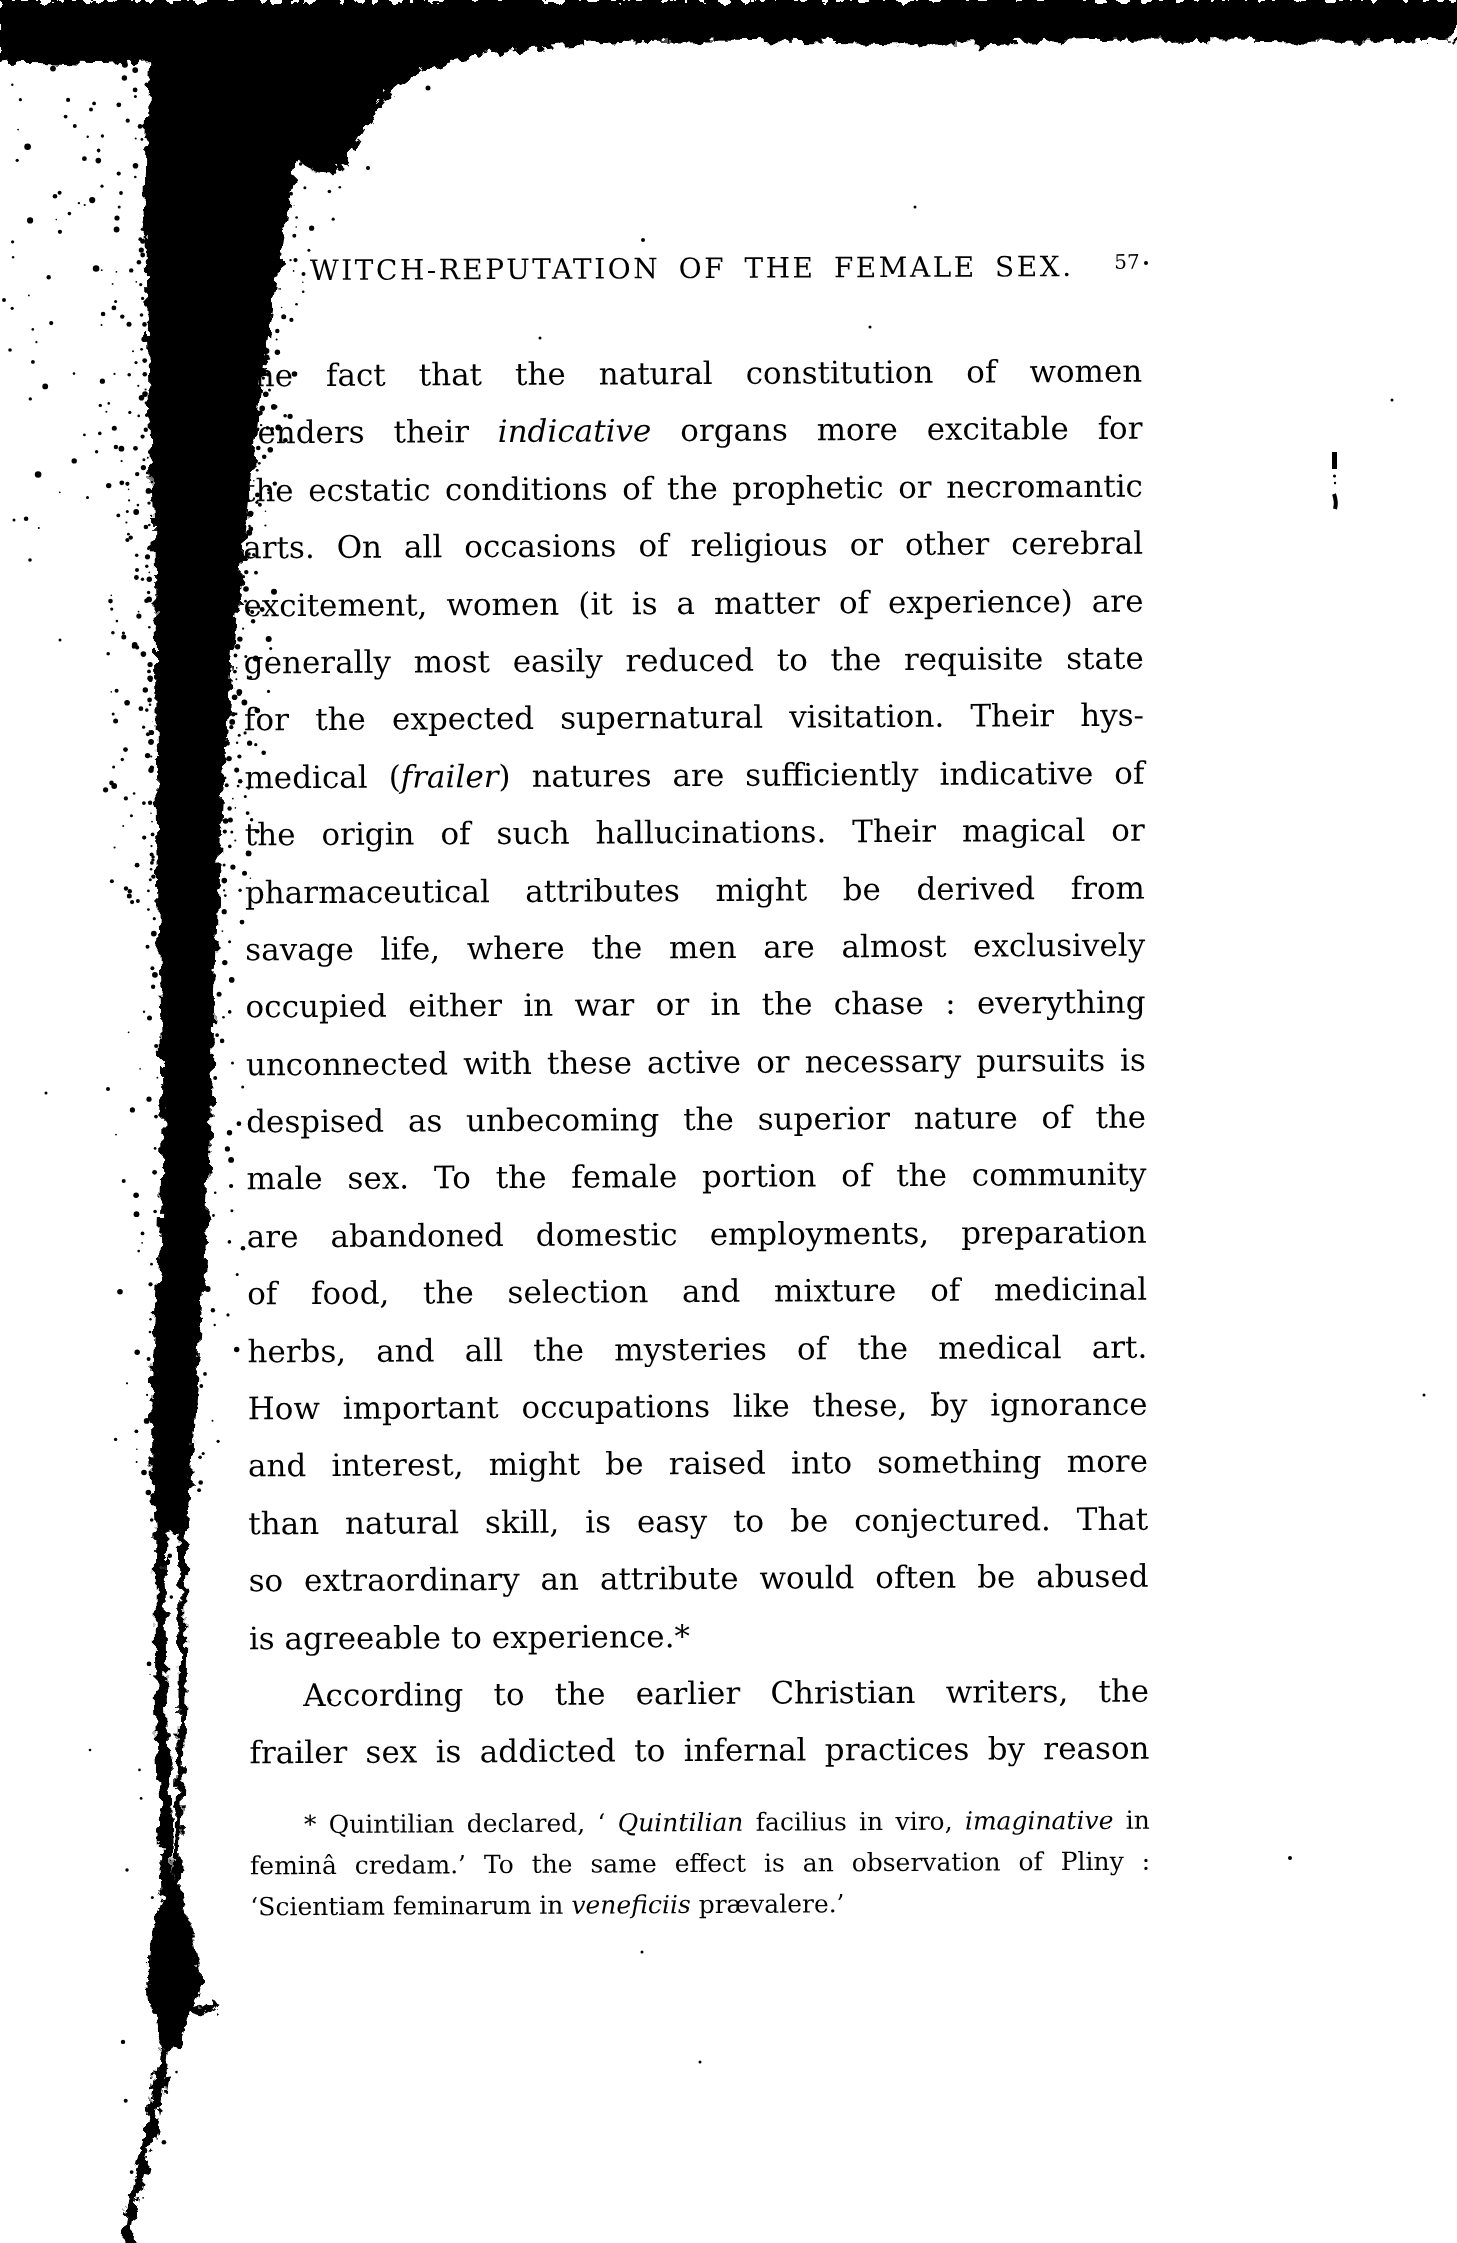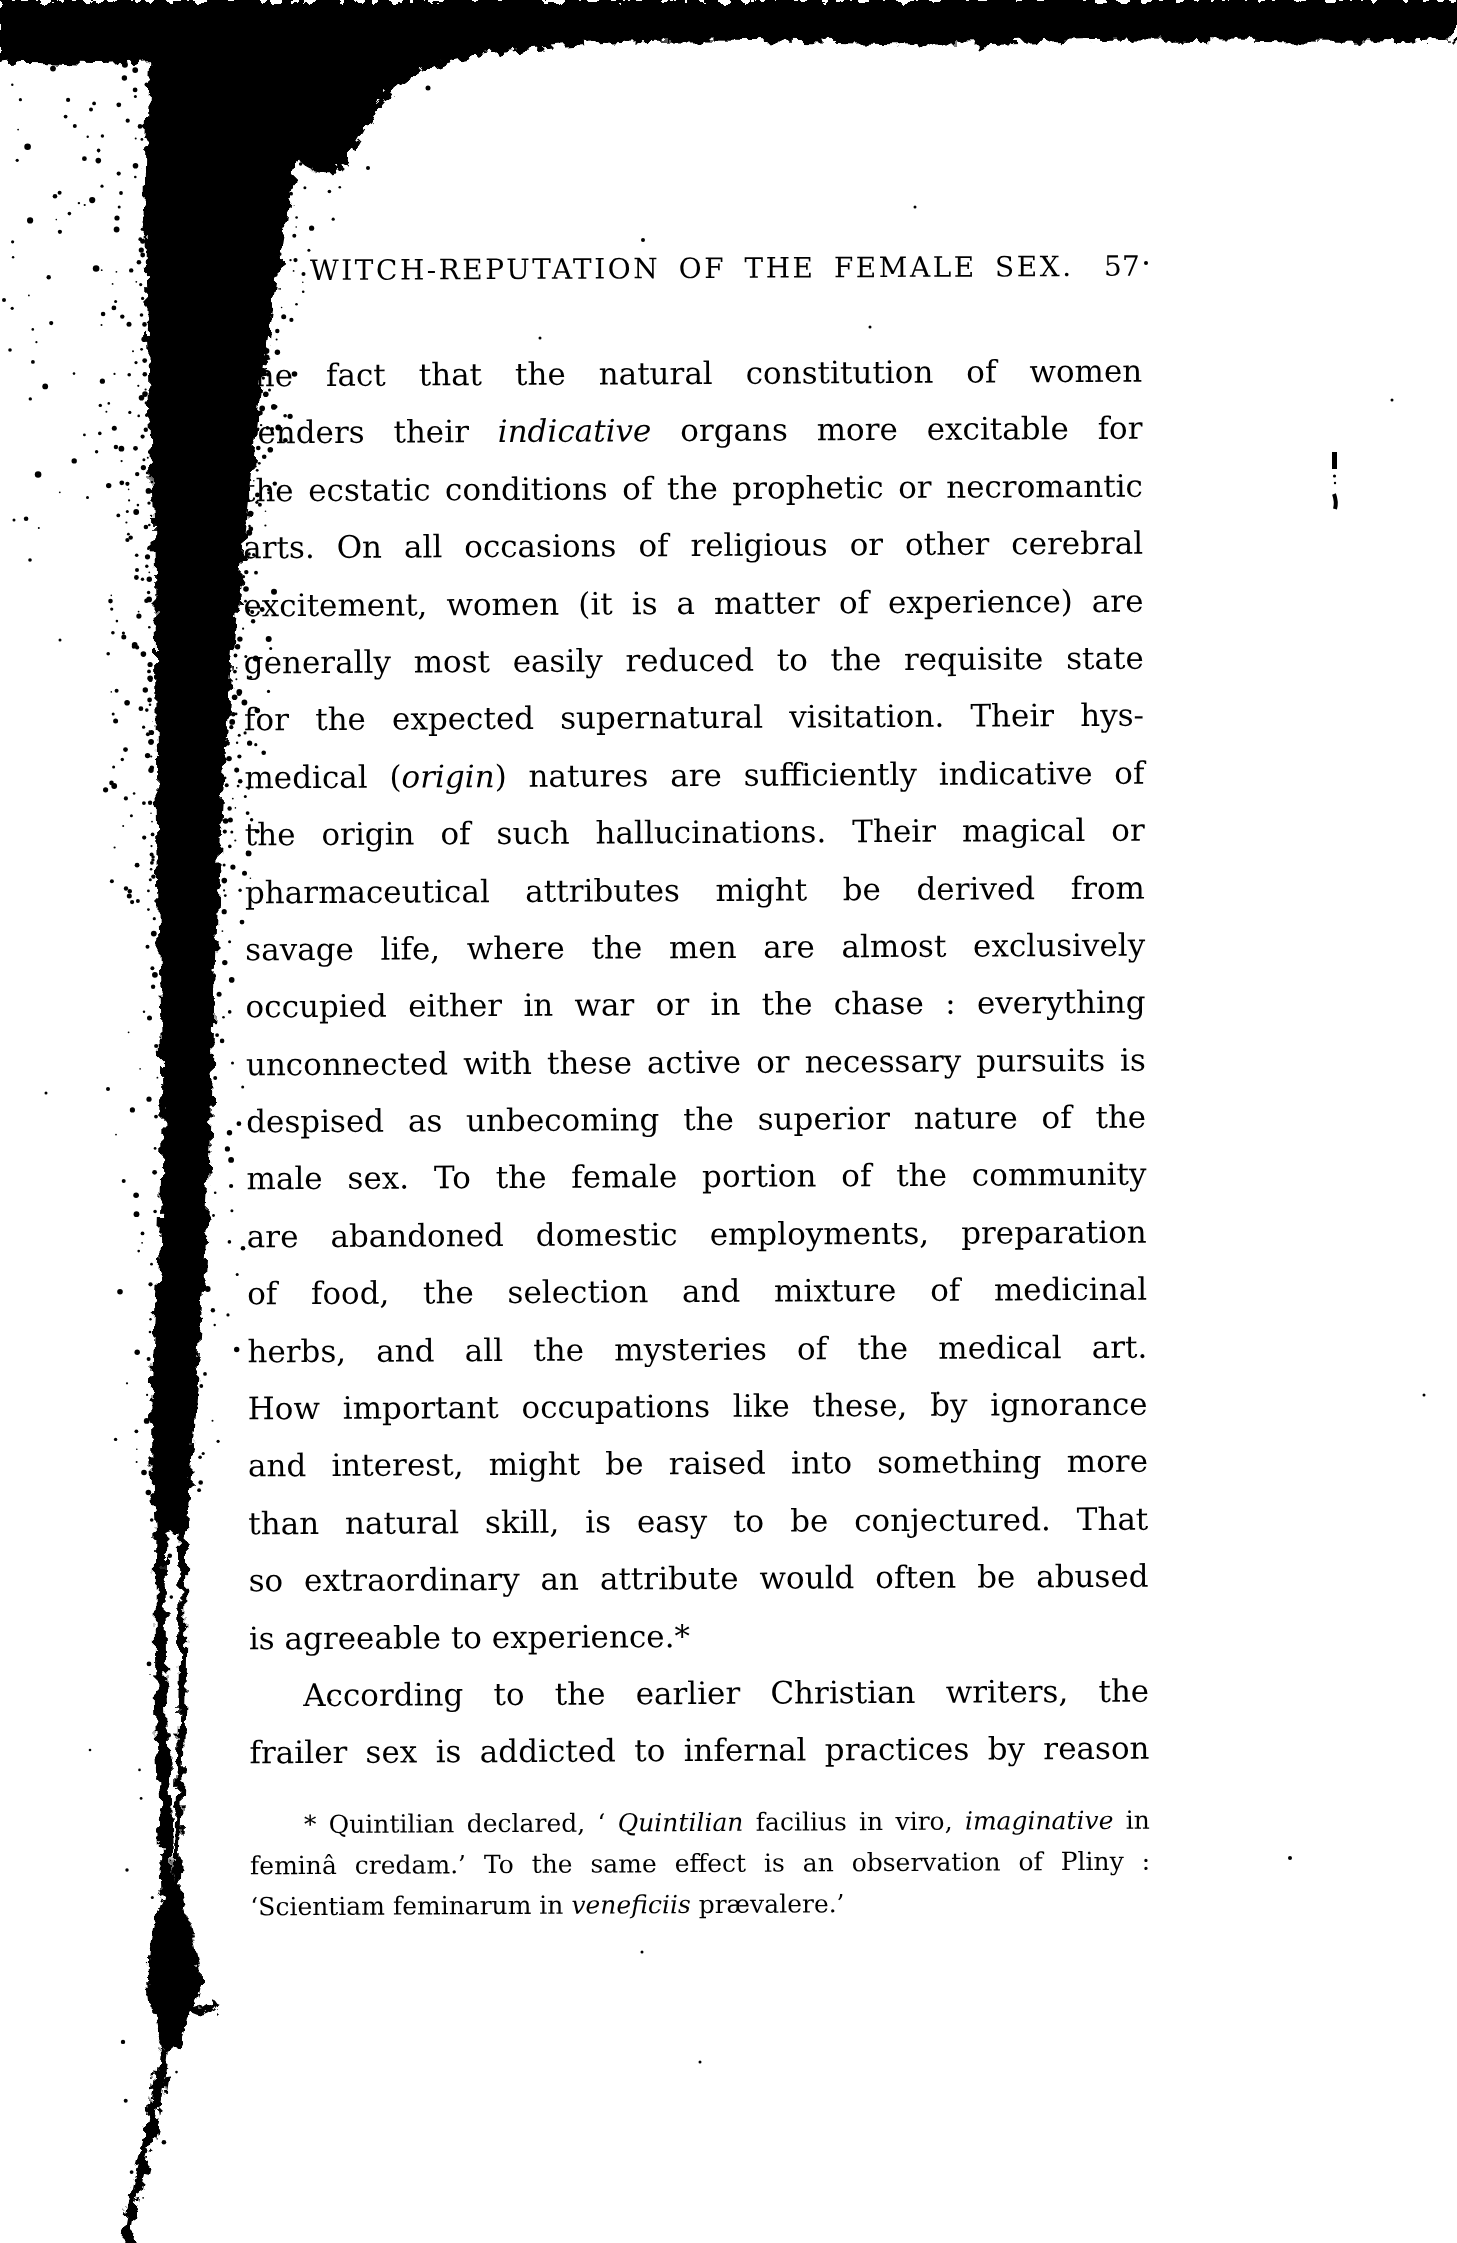--- a/index.html
+++ b/index.html
@@ -1,21 +1,21 @@
 <!DOCTYPE html>
 <html><head>
 <meta charset="utf-8">
 <style>
   html,body{margin:0;padding:0;}
   body{width:1457px;height:2243px;position:relative;overflow:hidden;background:#ffffff;}
   .page{position:absolute;inset:0;background:#ffffff;color:#000;font-family:"DejaVu Serif", serif;border-radius:19px;}
   .ink-overlay{position:absolute;left:0;top:0;width:1457px;height:2243px;pointer-events:none;}
   .scan-text{position:absolute;left:245px;top:0;width:900px;height:2243px;transform:rotate(-0.3deg);transform-origin:50% 40%;}
   .runhead{position:absolute;top:252px;left:0;width:100%;font-size:28px;letter-spacing:2.5px;word-spacing:7px;text-align:center;white-space:nowrap;}
-  .folio{position:absolute;right:2px;top:0;letter-spacing:0;word-spacing:0;font-size:28px;}
+  .folio{position:absolute;right:2px;top:0;letter-spacing:0;word-spacing:0;font-size:20px;}
   .bodytext{position:absolute;top:345px;left:0;width:100%;font-size:31px;line-height:57.4px;}
   .fnote{position:absolute;top:1802px;left:0;width:100%;font-size:25px;line-height:41px;}
   .bline,.fline{text-align:justify;text-align-last:justify;white-space:normal;}
   .bline{height:57.4px;overflow:visible;}
   .fline{height:41px;overflow:visible;}
   .end{text-align-last:left;}
   .indent{text-indent:54px;}
   .i{font-style:italic;}
   .margin-mark{position:absolute;left:1330px;top:452px;width:10px;height:60px;}
 </style>
@@ -602,21 +602,21 @@
     </div>
 
     <div class="bodytext">
         <div class="bline"><span>the fact that the natural constitution of women</span></div>
         <div class="bline"><span>renders their </span><span class="i">indicative</span><span> organs more excitable for</span></div>
         <div class="bline"><span>the ecstatic conditions of the prophetic or necromantic</span></div>
         <div class="bline"><span>arts.  On all occasions of religious or other cerebral</span></div>
         <div class="bline"><span>excitement, women (it is a matter of experience) are</span></div>
         <div class="bline"><span>generally most easily reduced to the requisite state</span></div>
         <div class="bline"><span>for the expected supernatural visitation.  Their hys-</span></div>
-        <div class="bline"><span>medical (</span><span class="i">origin</span><span>) natures are sufficiently indicative of</span></div>
+        <div class="bline"><span>medical (</span><span class="i">frailer</span><span>) natures are sufficiently indicative of</span></div>
         <div class="bline"><span>the origin of such hallucinations.  Their magical or</span></div>
         <div class="bline"><span>pharmaceutical attributes might be derived from</span></div>
         <div class="bline"><span>savage life, where the men are almost exclusively</span></div>
         <div class="bline"><span>occupied either in war or in the chase : everything</span></div>
         <div class="bline"><span>unconnected with these active or necessary pursuits is</span></div>
         <div class="bline"><span>despised as unbecoming the superior nature of the</span></div>
         <div class="bline"><span>male sex.  To the female portion of the community</span></div>
         <div class="bline"><span>are abandoned domestic employments, preparation</span></div>
         <div class="bline"><span>of food, the selection and mixture of medicinal</span></div>
         <div class="bline"><span>herbs, and all the mysteries of the medical art.</span></div>

